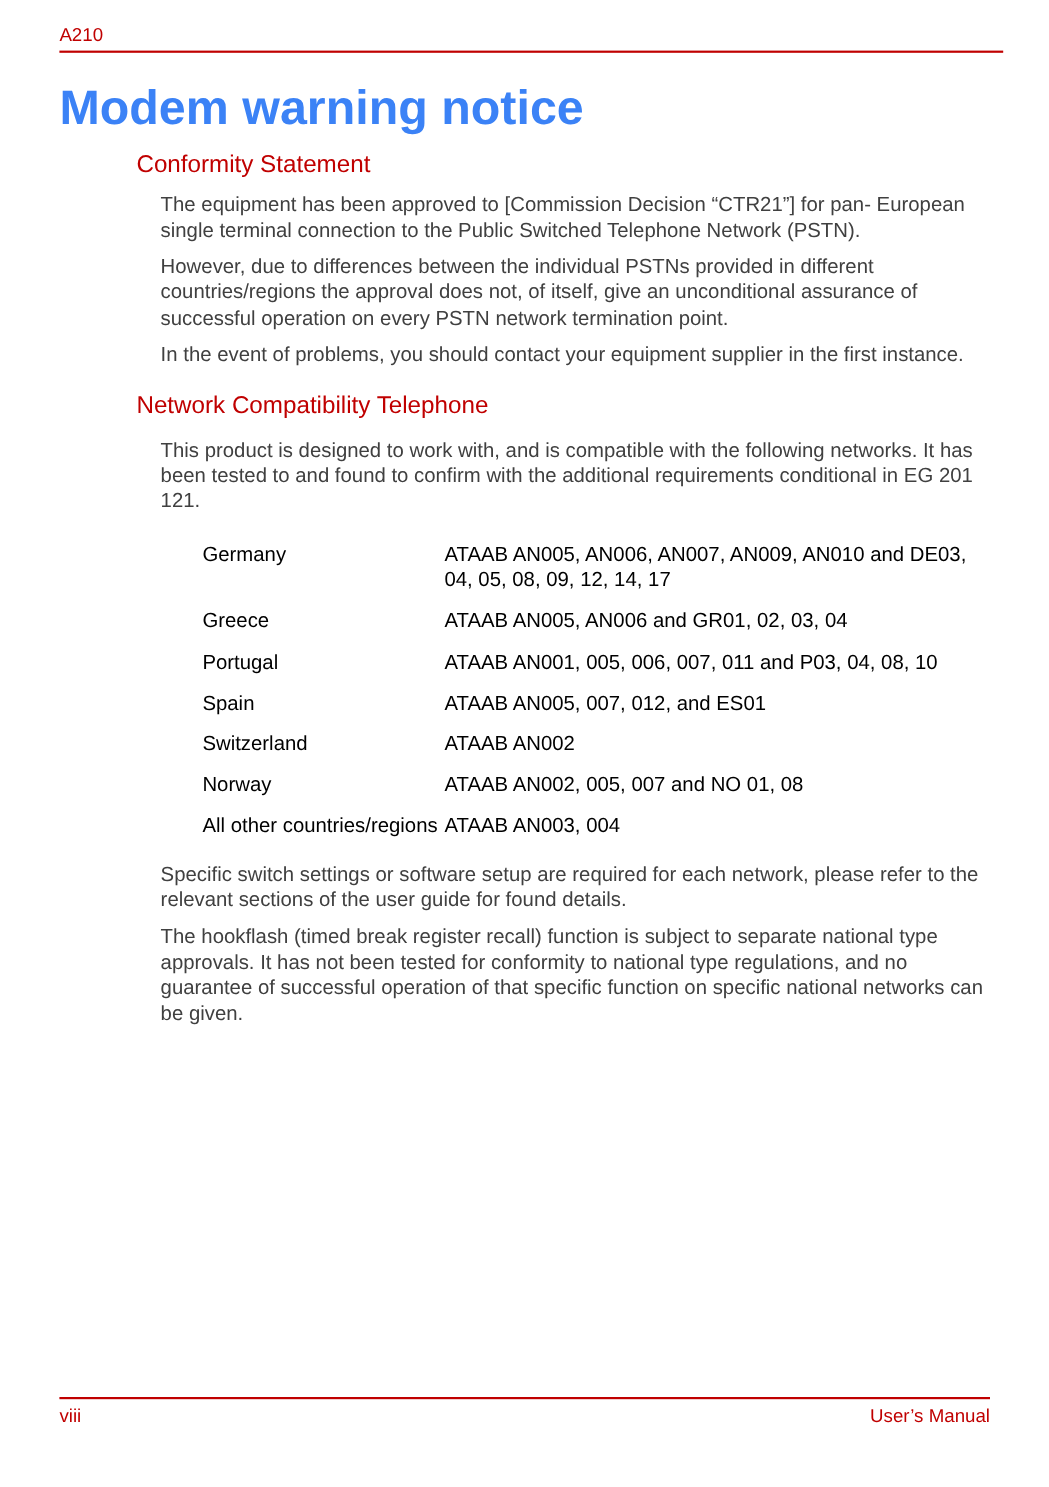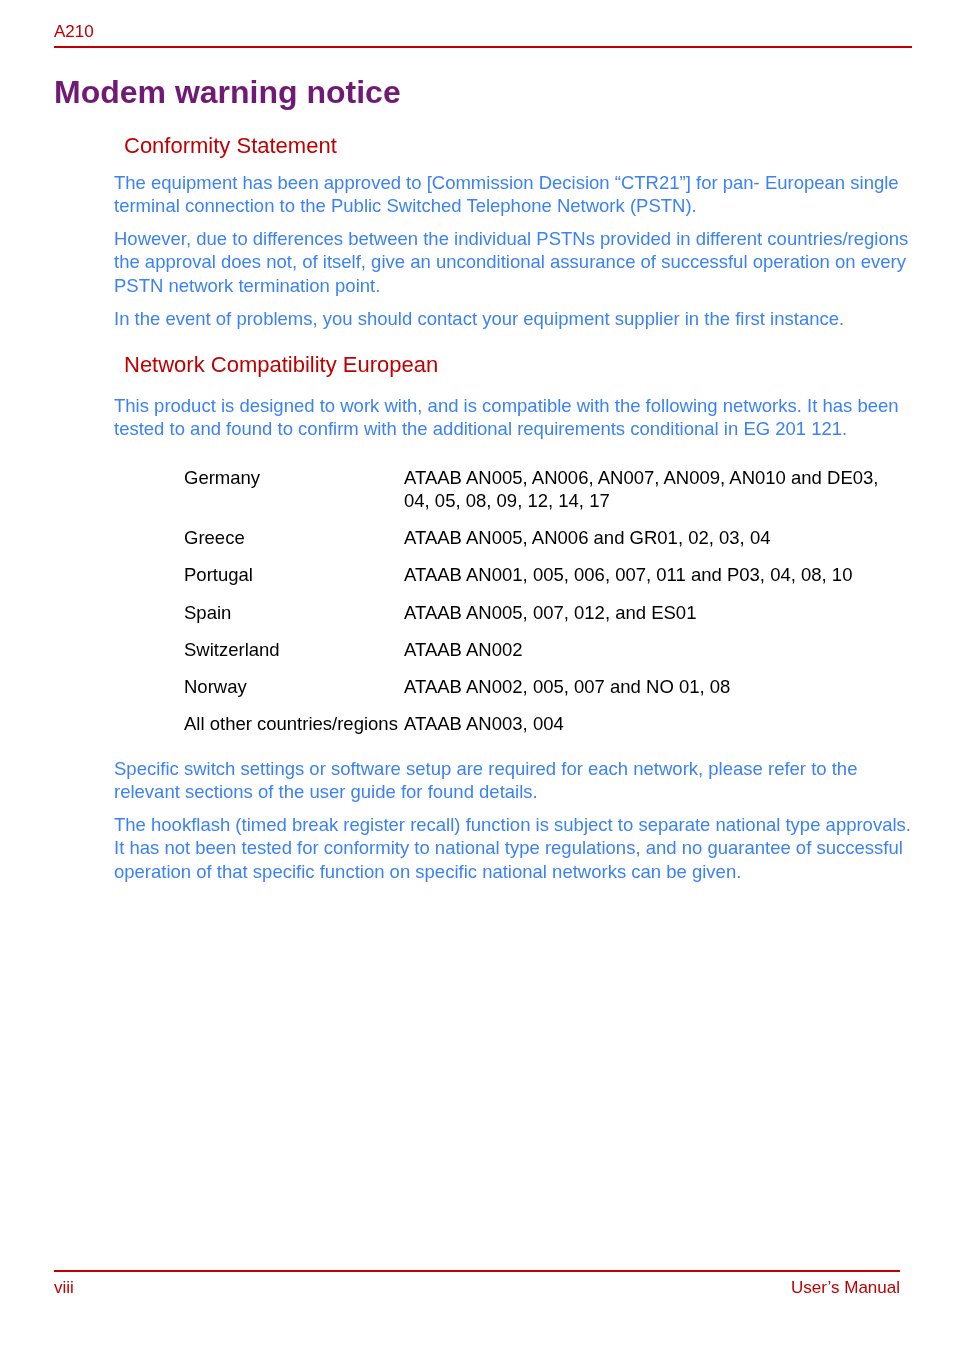--- a/index.html
+++ b/index.html
@@ -22,39 +22,39 @@
       color: #c00000;
       font-size: 17px;
       padding-bottom: 4px;
     }
     .header-rule {
       border: none;
       border-top: 2px solid #c00000;
       margin-bottom: 26px;
     }
     .h1 {
-      color: #701a75;
-      font-size: 32px;
+      color: #3b82f6;
+      font-size: 44px;
       font-weight: bold;
-      margin-bottom: 22px;
+      margin-bottom: 12px;
     }
     .h2 {
       color: #c00000;
       font-size: 22px;
       font-weight: normal;
       margin-bottom: 12px;
     }
     .section-conformity .h2 {
       margin-left: 70px;
     }
     .body-text {
-      color: #3b82f6;
+      color: #404040;
       font-size: 18.5px;
       line-height: 1.25;
-      margin-left: 60px;
+      margin-left: 92px;
       margin-bottom: 10px;
     }
     .section-conformity {
       margin-bottom: 22px;
     }
     .section-network .h2 {
       margin-left: 70px;
       margin-bottom: 16px;
     }
     .network-intro {
@@ -112,21 +112,21 @@
   <div class="h1">Modem warning notice</div>
 
   <div class="section-conformity">
     <div class="h2">Conformity Statement</div>
     <div class="body-text">The equipment has been approved to [Commission Decision “CTR21”] for pan- European single terminal connection to the Public Switched Telephone Network (PSTN).</div>
     <div class="body-text">However, due to differences between the individual PSTNs provided in different countries/regions the approval does not, of itself, give an unconditional assurance of successful operation on every PSTN network termination point.</div>
     <div class="body-text">In the event of problems, you should contact your equipment supplier in the first instance.</div>
   </div>
 
   <div class="section-network">
-    <div class="h2">Network Compatibility European</div>
+    <div class="h2">Network Compatibility Telephone</div>
     <div class="body-text network-intro">This product is designed to work with, and is compatible with the following networks. It has been tested to and found to confirm with the additional requirements conditional in EG 201 121.</div>
 
     <div class="net-table">
       <div class="net-row">
         <div class="net-col1">Germany</div>
         <div class="net-col2">ATAAB AN005, AN006, AN007, AN009, AN010 and DE03, 04, 05, 08, 09, 12, 14, 17</div>
       </div>
       <div class="net-row">
         <div class="net-col1">Greece</div>
         <div class="net-col2">ATAAB AN005, AN006 and GR01, 02, 03, 04</div>

